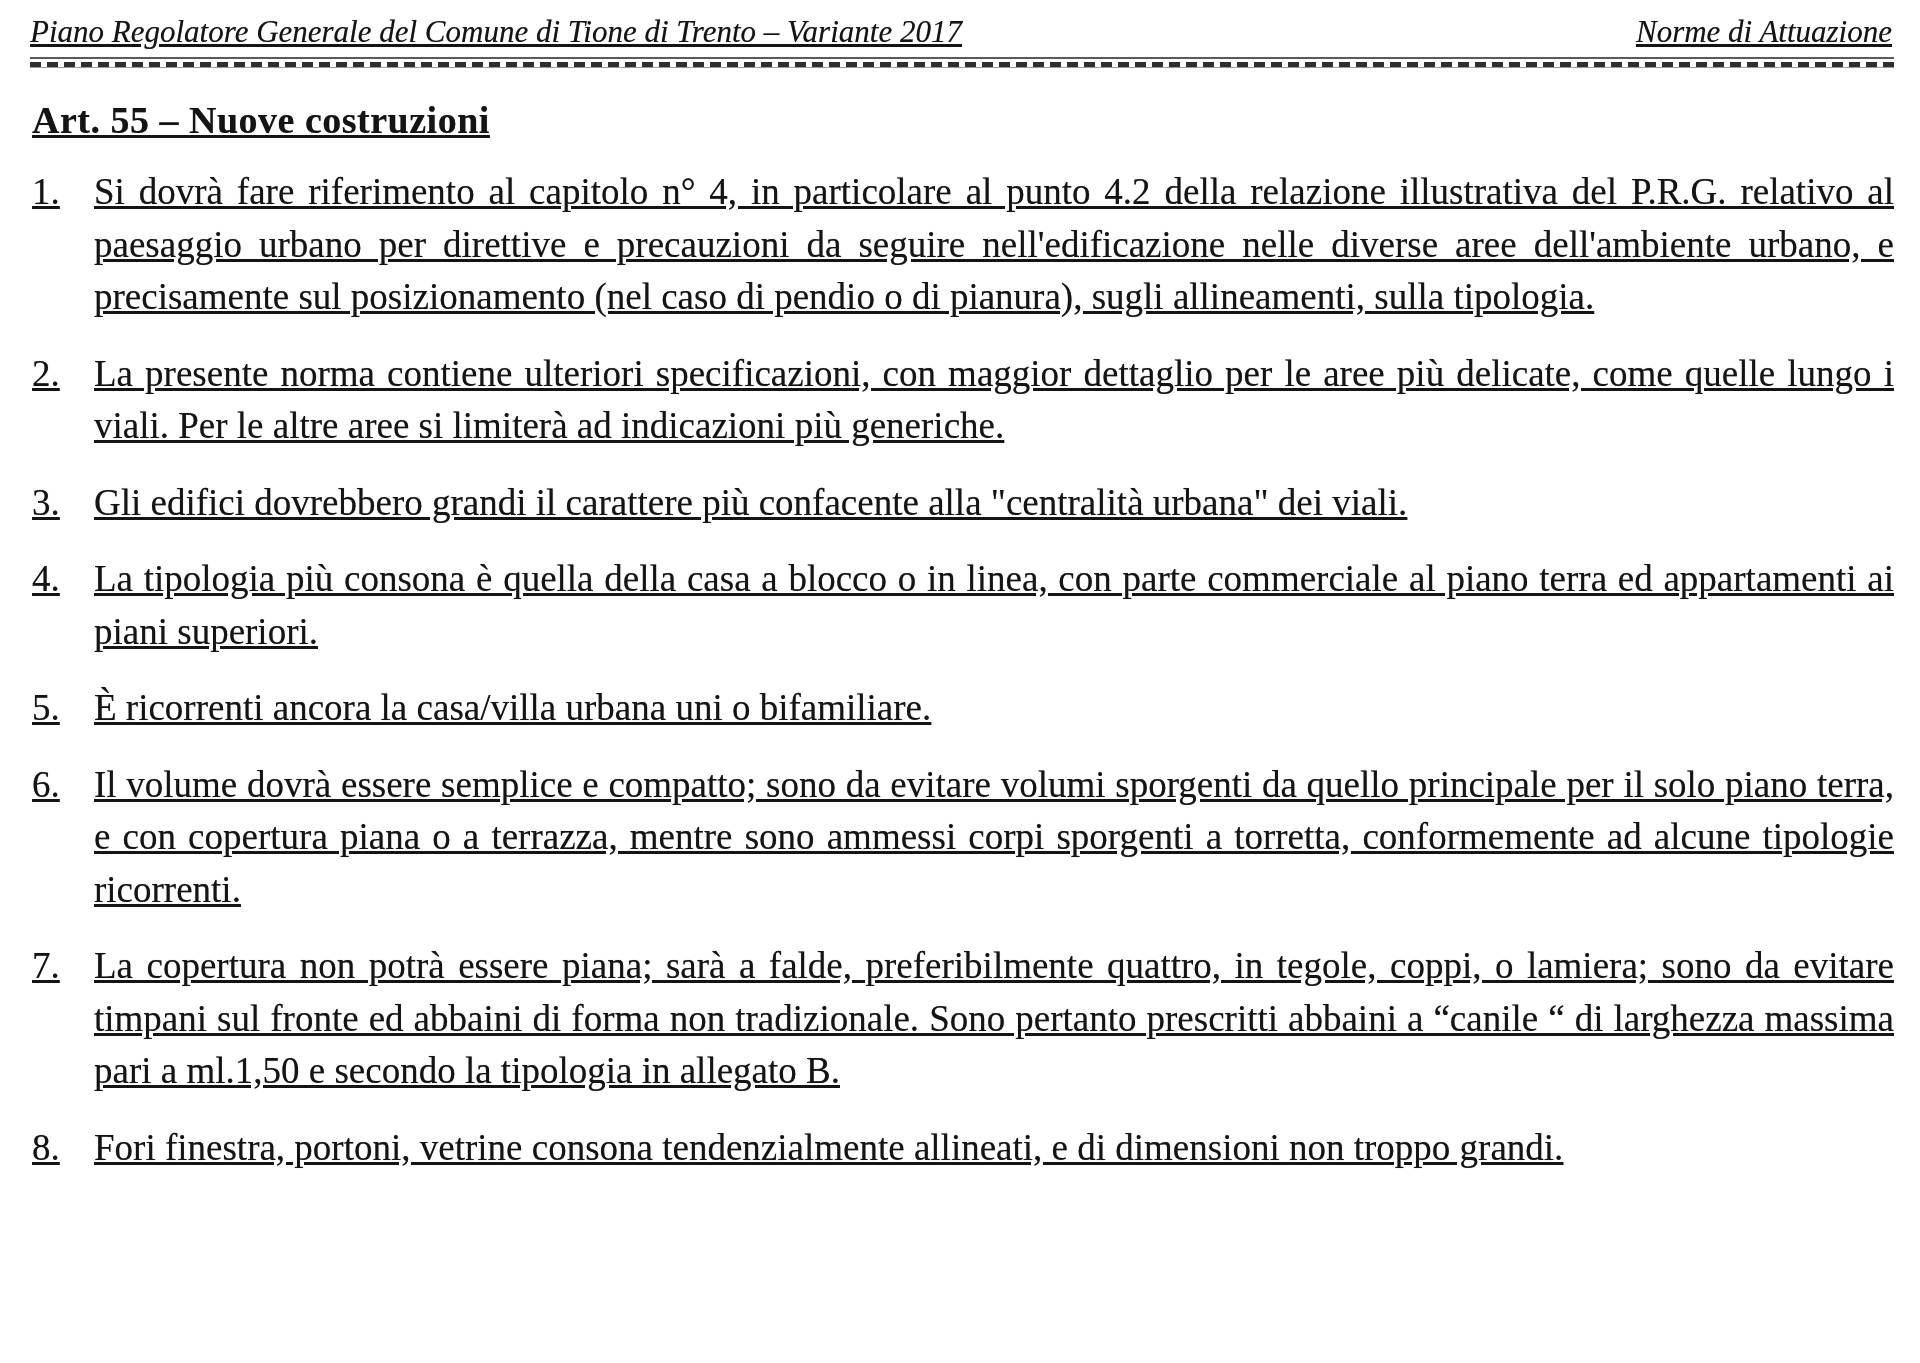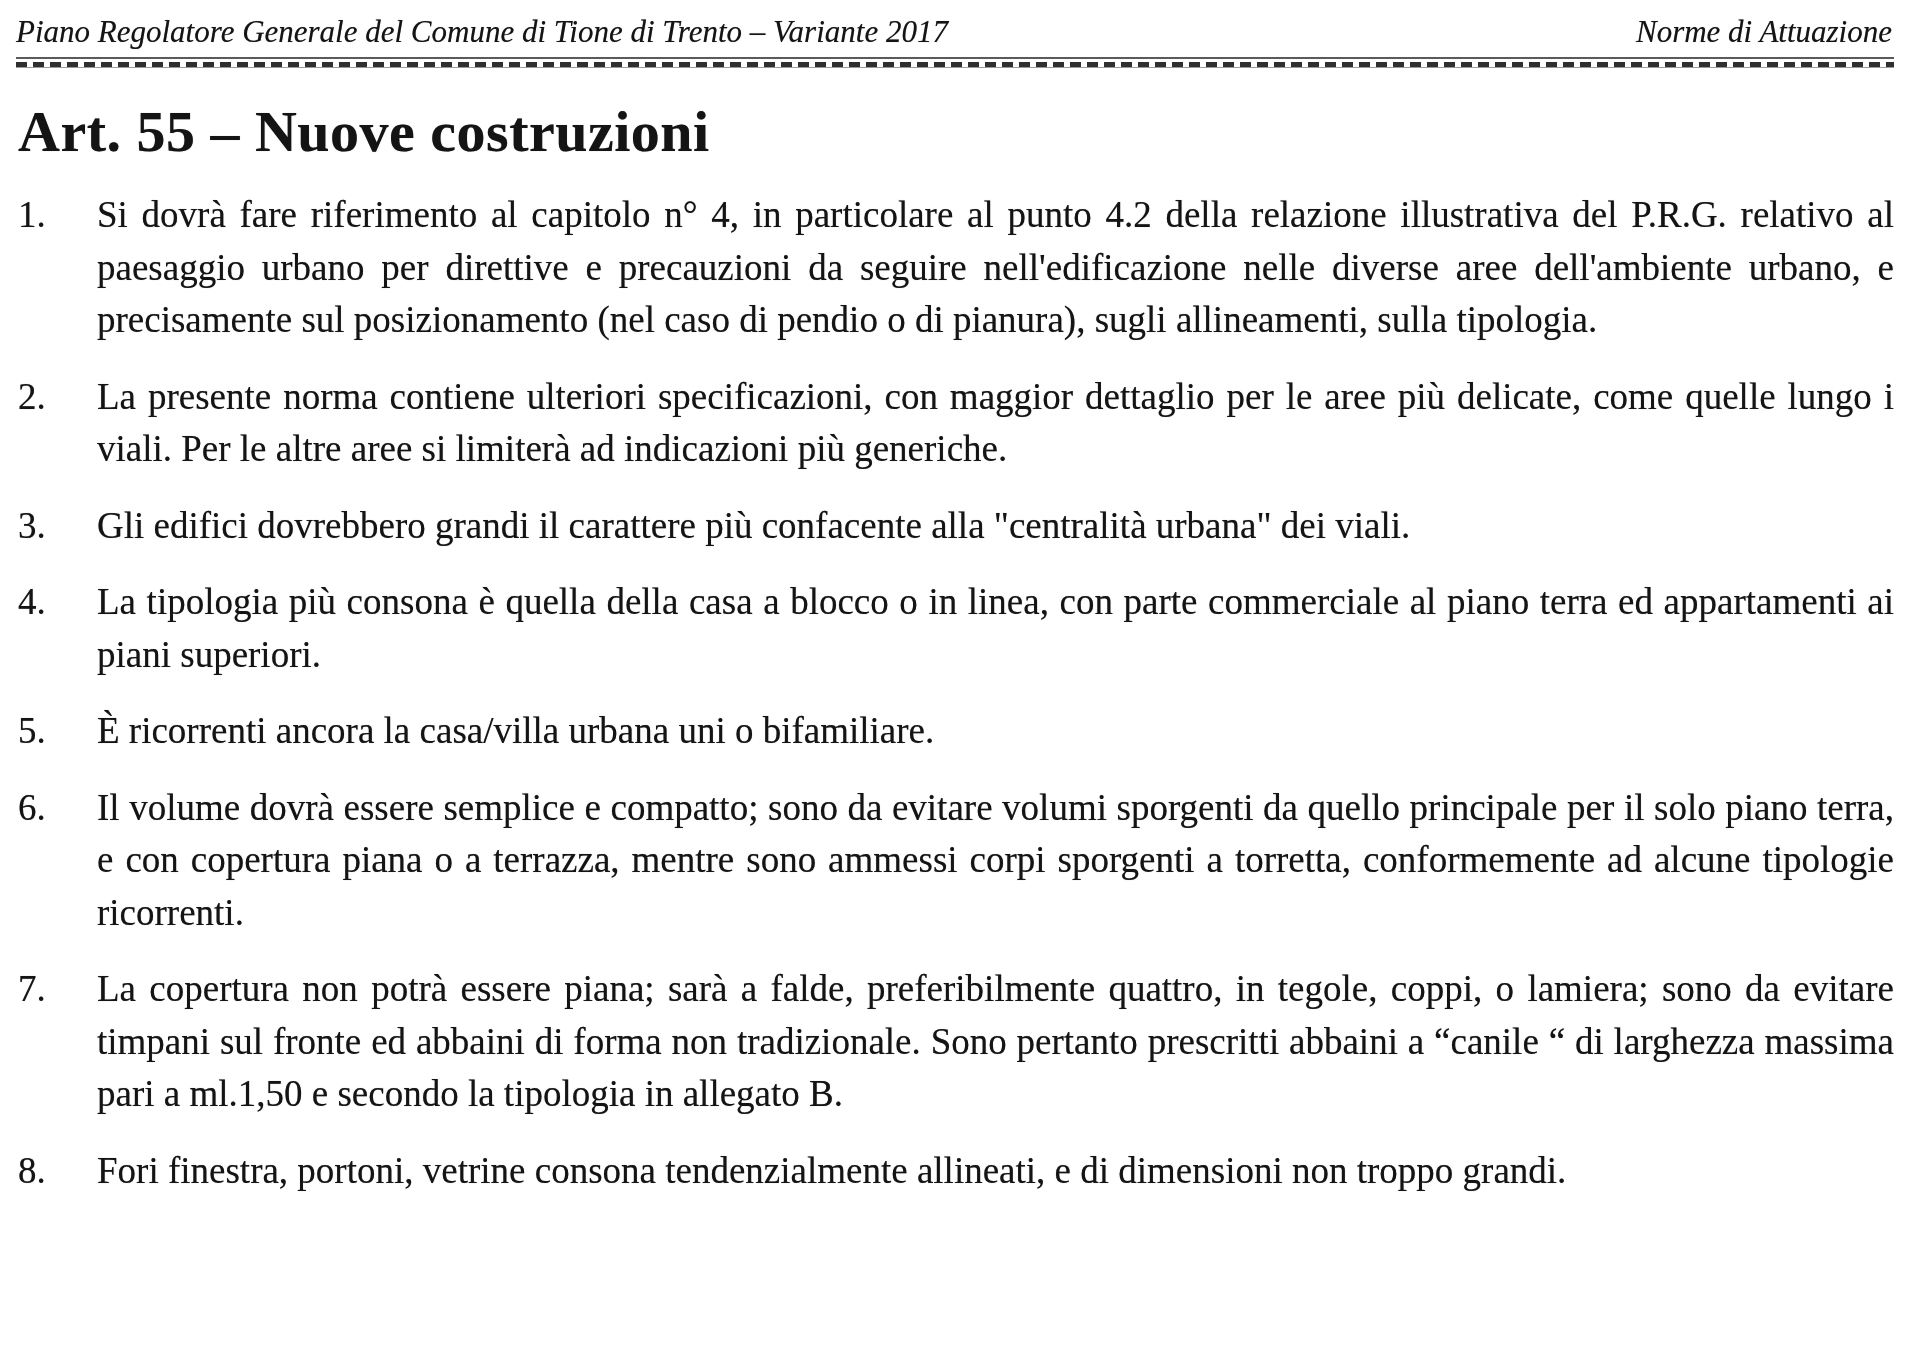--- a/index.html
+++ b/index.html
@@ -12,21 +12,22 @@
     height: 1363px;
     overflow: hidden;
     font-family: "Liberation Serif", "DejaVu Serif", serif;
     color: #141414;
     text-shadow: 0 0 0.7px rgba(20,20,20,0.55); 
   }
   .doc {
     box-sizing: border-box;
     width: 100%;
     height: 100%;
-    padding: 10px 26px 0 16px;
+    padding: 10px 26px 0 30px;
+    text-decoration: underline;
   }
   
   .header {
     display: flex;
     justify-content: space-between;
     align-items: baseline;
     font-style: italic;
     font-size: 31px;
     padding: 4px 2px 7px 0;
     border-bottom: 2px solid #5a5a5a;
@@ -34,40 +35,39 @@
   .rule-dashed {
     margin-top: 3px;
     height: 5px;
     background: repeating-linear-gradient(90deg,
         #2f2f2f 0px, #2f2f2f 11px,
         rgba(0,0,0,0) 11px, rgba(0,0,0,0) 17px);
     border-bottom: 1px solid #9a9aa0;
   }
   
   h1.article-title {
-    font-size: 58px;
+    font-size: 38px;
     font-weight: bold;
     margin: 30px 0 24px 2px;
     letter-spacing: 0.5px;
   }
   
   .item {
     display: flex;
     align-items: flex-start;
     margin: 0 0 24px 2px;
     font-size: 37px;
     line-height: 1.42;
   }
   .item .num {
     flex: 0 0 62px;
   }
   .item .txt {
     flex: 1 1 auto;
     text-align: justify;
-    margin-left: 17px;
   }
   .subheading {
     font-size: 37px;
     line-height: 1.4;
     font-weight: bold;
     font-style: italic;
     margin: 26px 0 26px 64px;
     letter-spacing: 0.3px;
   }
 </style>

